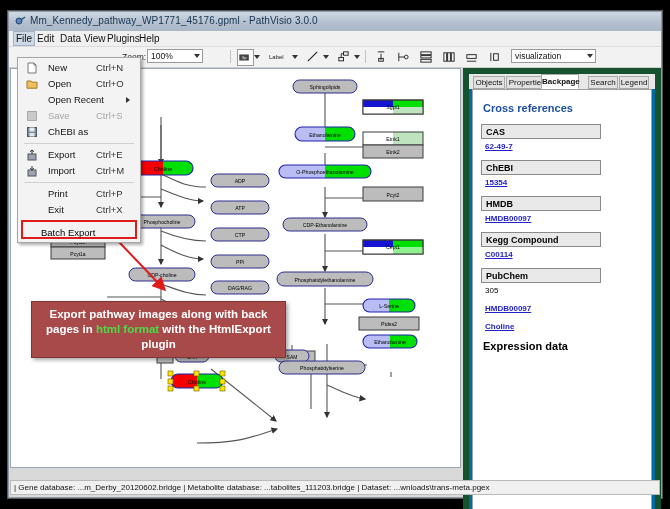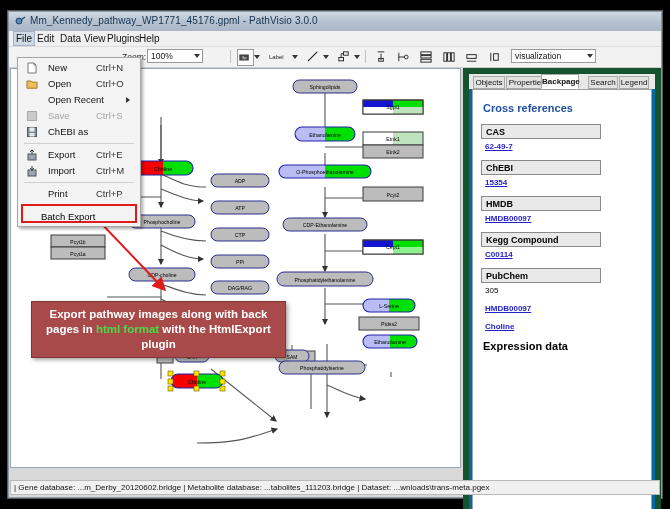--- a/index.html
+++ b/index.html
@@ -471,20 +471,24 @@
             <path d="M6 1 v4 M4 3.2 L6 5 L8 3.2" stroke="#333" fill="none"></path>
           </svg>
       <span class="mlbl">Import</span>
       <span class="macc">Ctrl+M</span>
     </div>
     <div class="msep"></div>
     <div class="mrow">
       <span class="mlbl">Print</span>
       <span class="macc">Ctrl+P</span>
     </div>
+    <div class="mrow">
+      <span class="mlbl">Exit</span>
+      <span class="macc">Ctrl+X</span>
+    </div>
     <div id="batchrow">
       <span class="mlbl">Batch Export</span>
     </div>
   </div>
 
   <div id="callout">
     <div class="ctext"><span>Export pathway images along with back pages in </span><span class="hl">html format</span><span> with the HtmlExport plugin</span></div>
   </div>
 
  </div>

